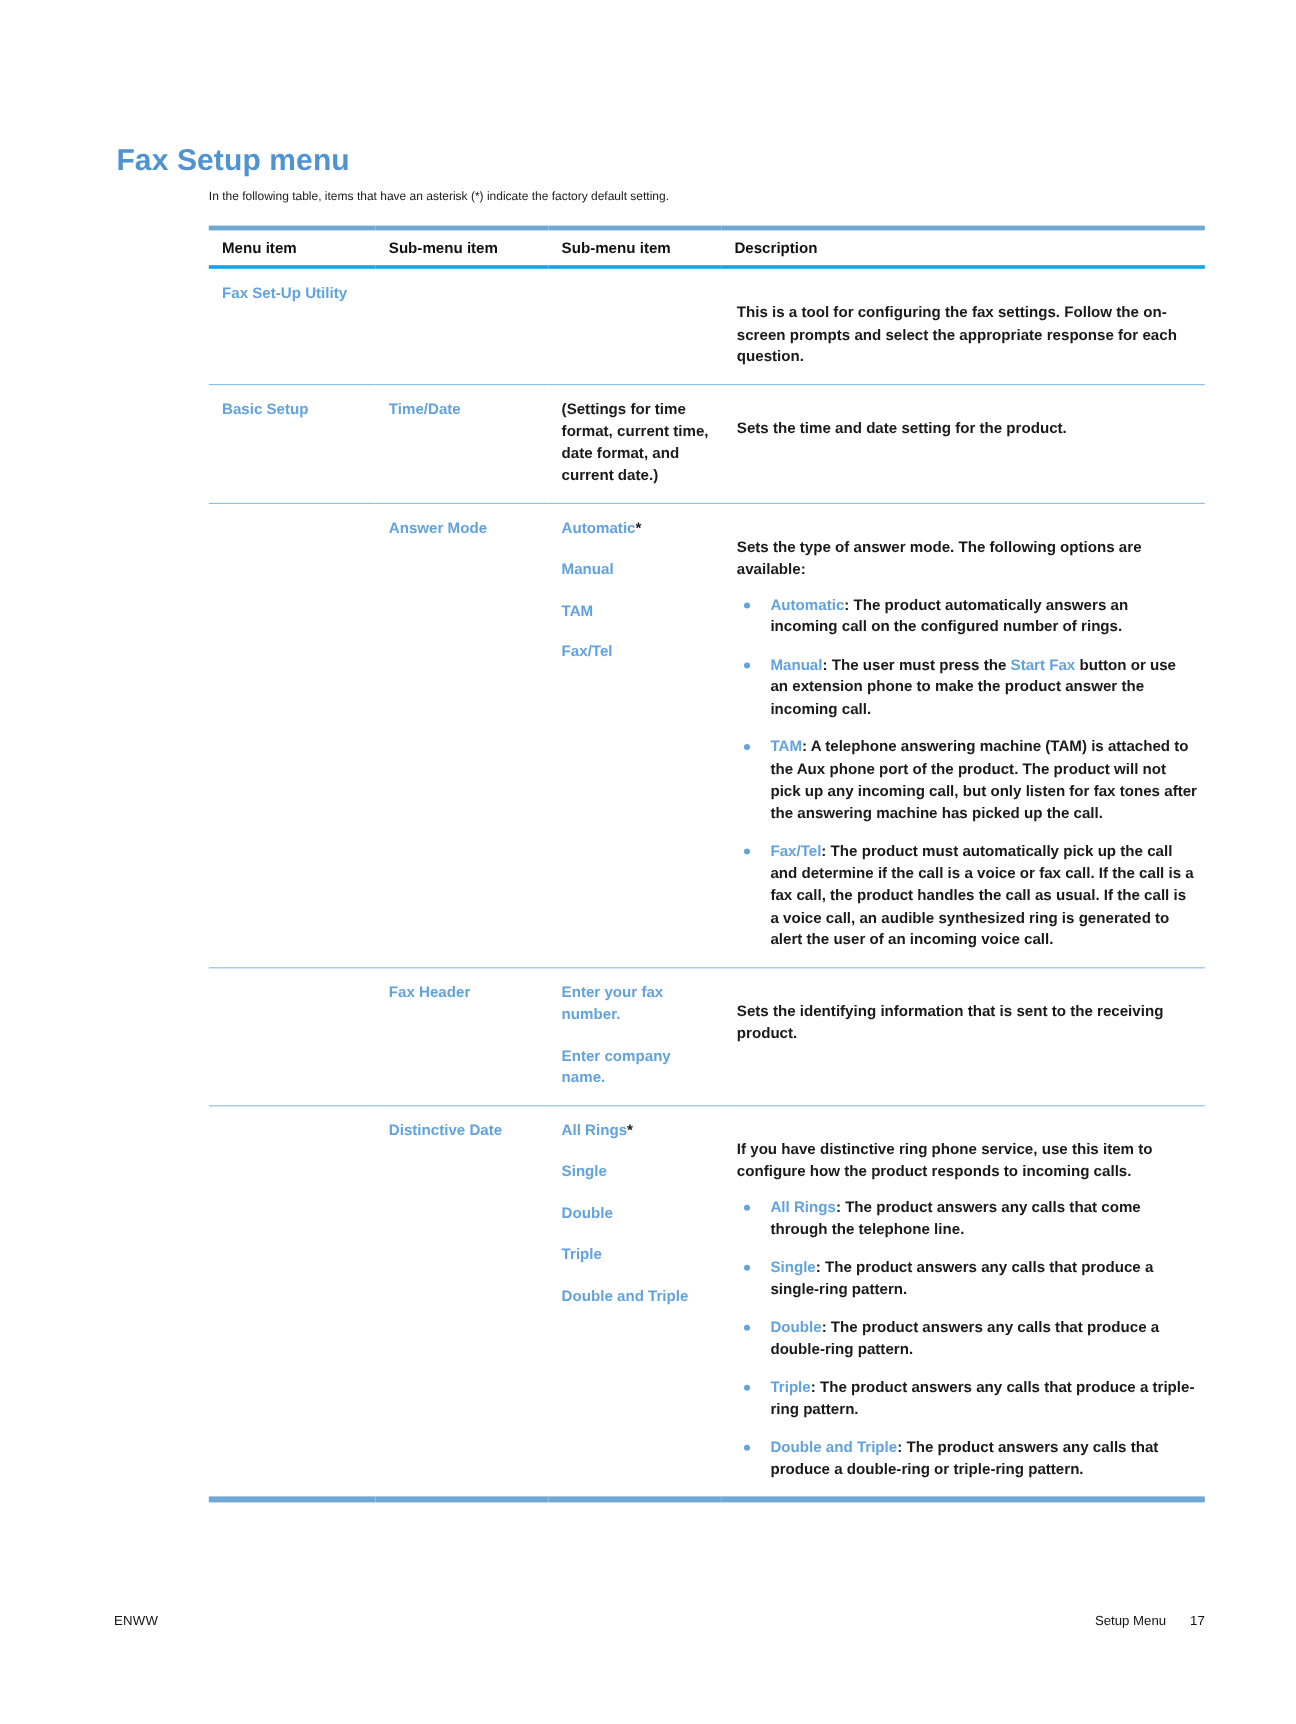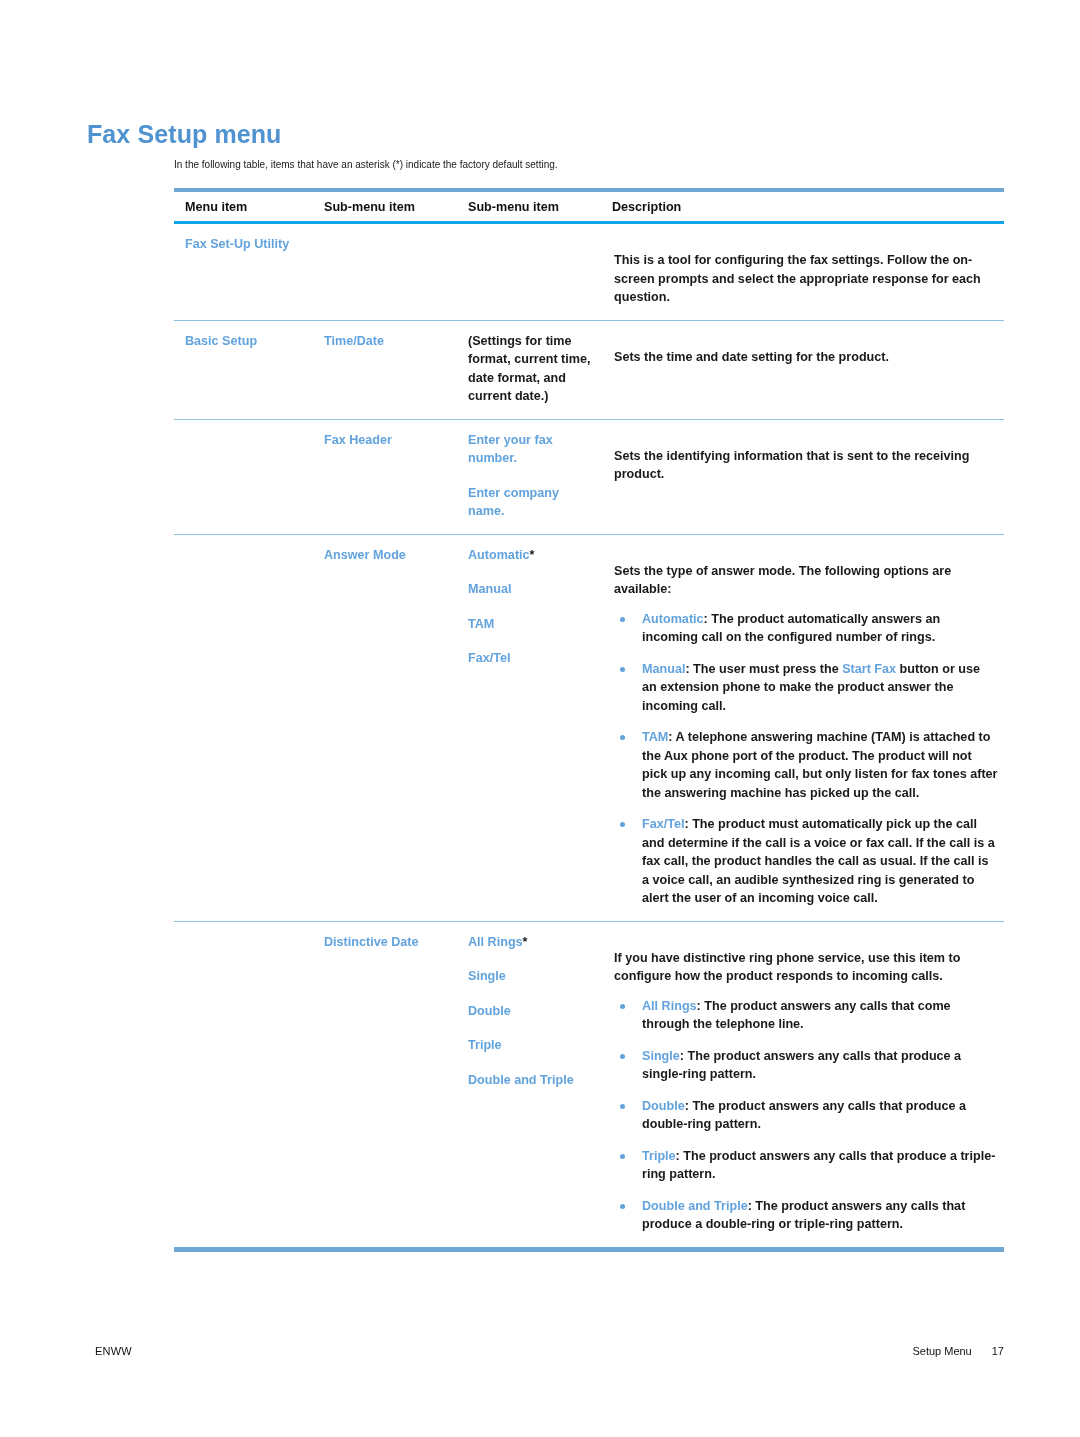--- a/index.html
+++ b/index.html
@@ -21,21 +21,21 @@
     position: absolute;
     inset: 0;
     width: 1080px;
     height: 1437px;
     box-sizing: border-box;
   }
 
   
   .page-title {
     position: absolute;
-    left: 87px;
+    left: 97px;
     top: 104px;
     font-size: 25px;
     font-weight: bold;
     color: #4F93D1;
     letter-spacing: 0.1px;
     line-height: 1.1;
     white-space: nowrap;
   }
 
   
@@ -205,50 +205,50 @@
               <ul class="sub-list">
                 <li>(Settings for time format, current time, date format, and current date.)</li>
               </ul>
             </td>
             <td class="col-desc">
               <p class="desc-p">Sets the time and date setting for the product.</p>
             </td>
           </tr>
           <tr class="sep">
             <td></td>
-            <td><span class="lnk">Fax Header</span></td>
-            <td>
-              <ul class="sub-list">
-                <li><span class="lnk">Enter your fax number.</span></li>
-                <li><span class="lnk">Enter company name.</span></li>
-              </ul>
-            </td>
-            <td class="col-desc">
-              <p class="desc-p">Sets the identifying information that is sent to the receiving product.</p>
-            </td>
-          </tr>
-          <tr class="sep">
-            <td></td>
             <td><span class="lnk">Answer Mode</span></td>
             <td>
               <ul class="sub-list">
                 <li><span class="lnk">Automatic</span><span>*</span></li>
                 <li><span class="lnk">Manual</span></li>
                 <li><span class="lnk">TAM</span></li>
                 <li><span class="lnk">Fax/Tel</span></li>
               </ul>
             </td>
             <td class="col-desc">
               <p class="desc-p">Sets the type of answer mode. The following options are available:</p>
               <ul class="bullets">
                 <li><span class="bullet-dot"></span><span class="lnk">Automatic</span><span>: The product automatically answers an incoming call on the configured number of rings.</span></li>
                 <li><span class="bullet-dot"></span><span class="lnk">Manual</span><span>: The user must press the </span><span class="lnk">Start Fax</span><span> button or use an extension phone to make the product answer the incoming call.</span></li>
                 <li><span class="bullet-dot"></span><span class="lnk">TAM</span><span>: A telephone answering machine (TAM) is attached to the Aux phone port of the product. The product will not pick up any incoming call, but only listen for fax tones after the answering machine has picked up the call.</span></li>
                 <li><span class="bullet-dot"></span><span class="lnk">Fax/Tel</span><span>: The product must automatically pick up the call and determine if the call is a voice or fax call. If the call is a fax call, the product handles the call as usual. If the call is a voice call, an audible synthesized ring is generated to alert the user of an incoming voice call.</span></li>
               </ul>
+            </td>
+          </tr>
+          <tr class="sep">
+            <td></td>
+            <td><span class="lnk">Fax Header</span></td>
+            <td>
+              <ul class="sub-list">
+                <li><span class="lnk">Enter your fax number.</span></li>
+                <li><span class="lnk">Enter company name.</span></li>
+              </ul>
+            </td>
+            <td class="col-desc">
+              <p class="desc-p">Sets the identifying information that is sent to the receiving product.</p>
             </td>
           </tr>
           <tr class="sep last">
             <td></td>
             <td><span class="lnk">Distinctive Date</span></td>
             <td>
               <ul class="sub-list">
                 <li><span class="lnk">All Rings</span><span>*</span></li>
                 <li><span class="lnk">Single</span></li>
                 <li><span class="lnk">Double</span></li>

